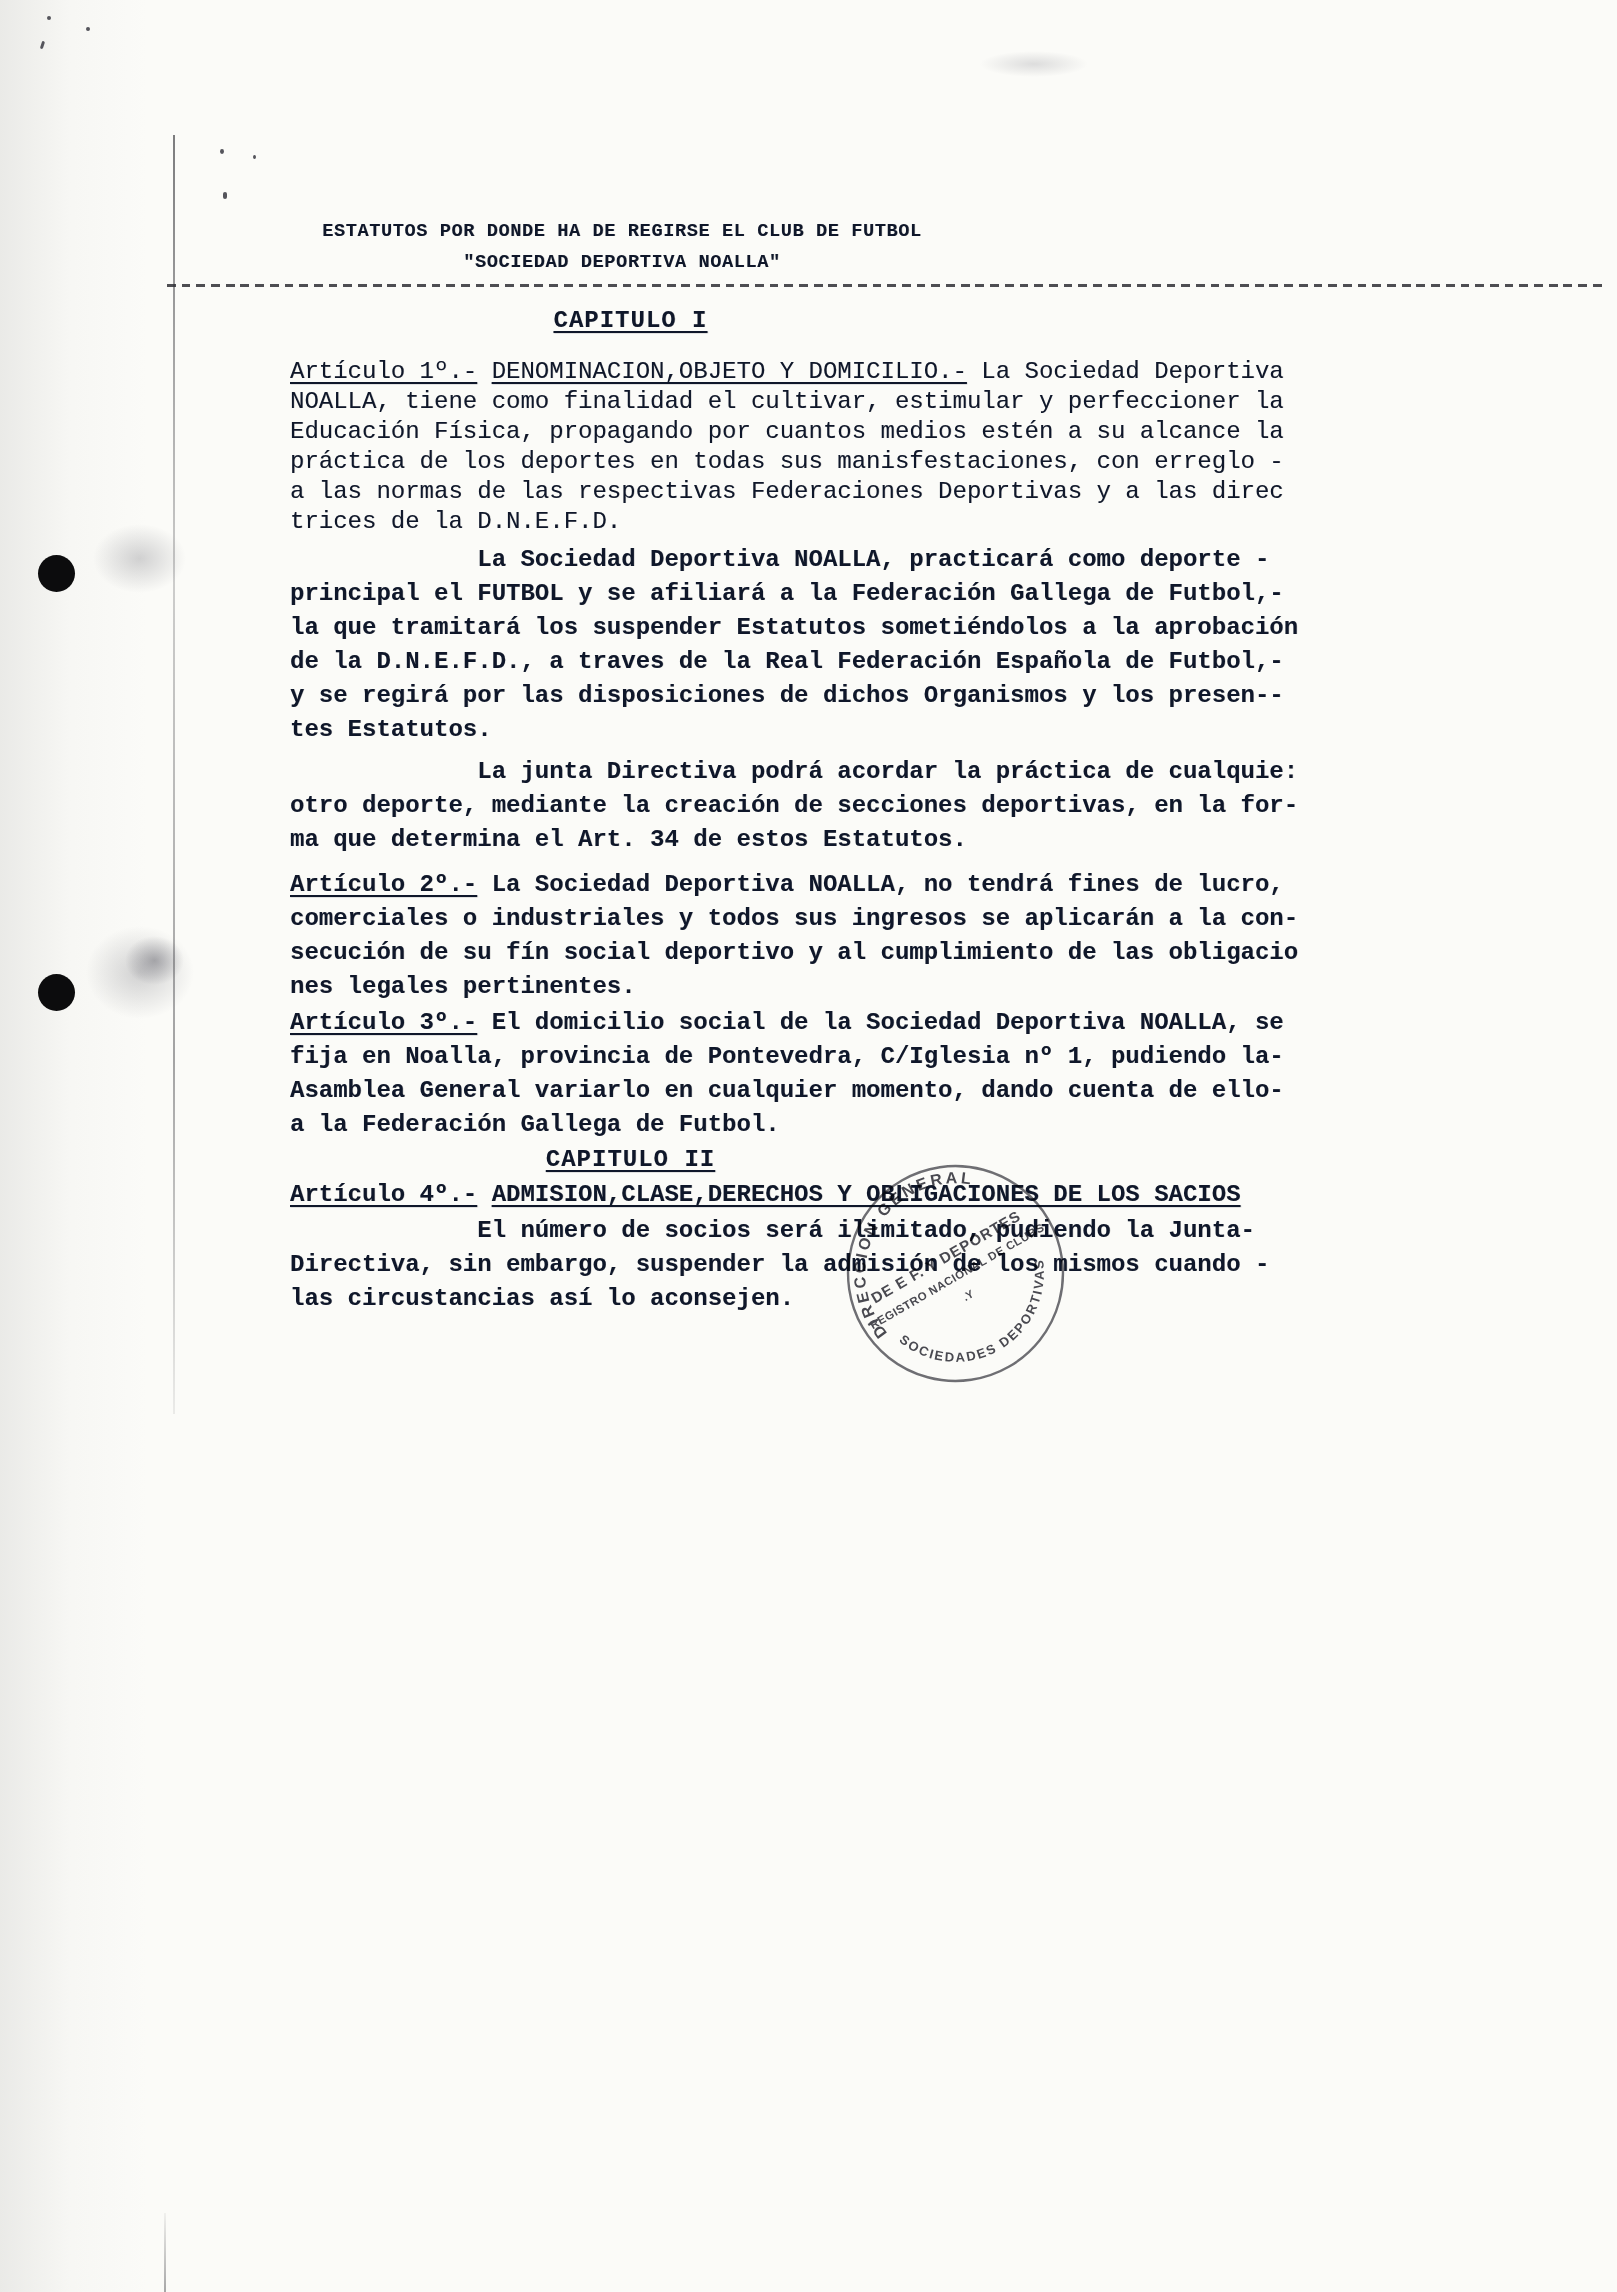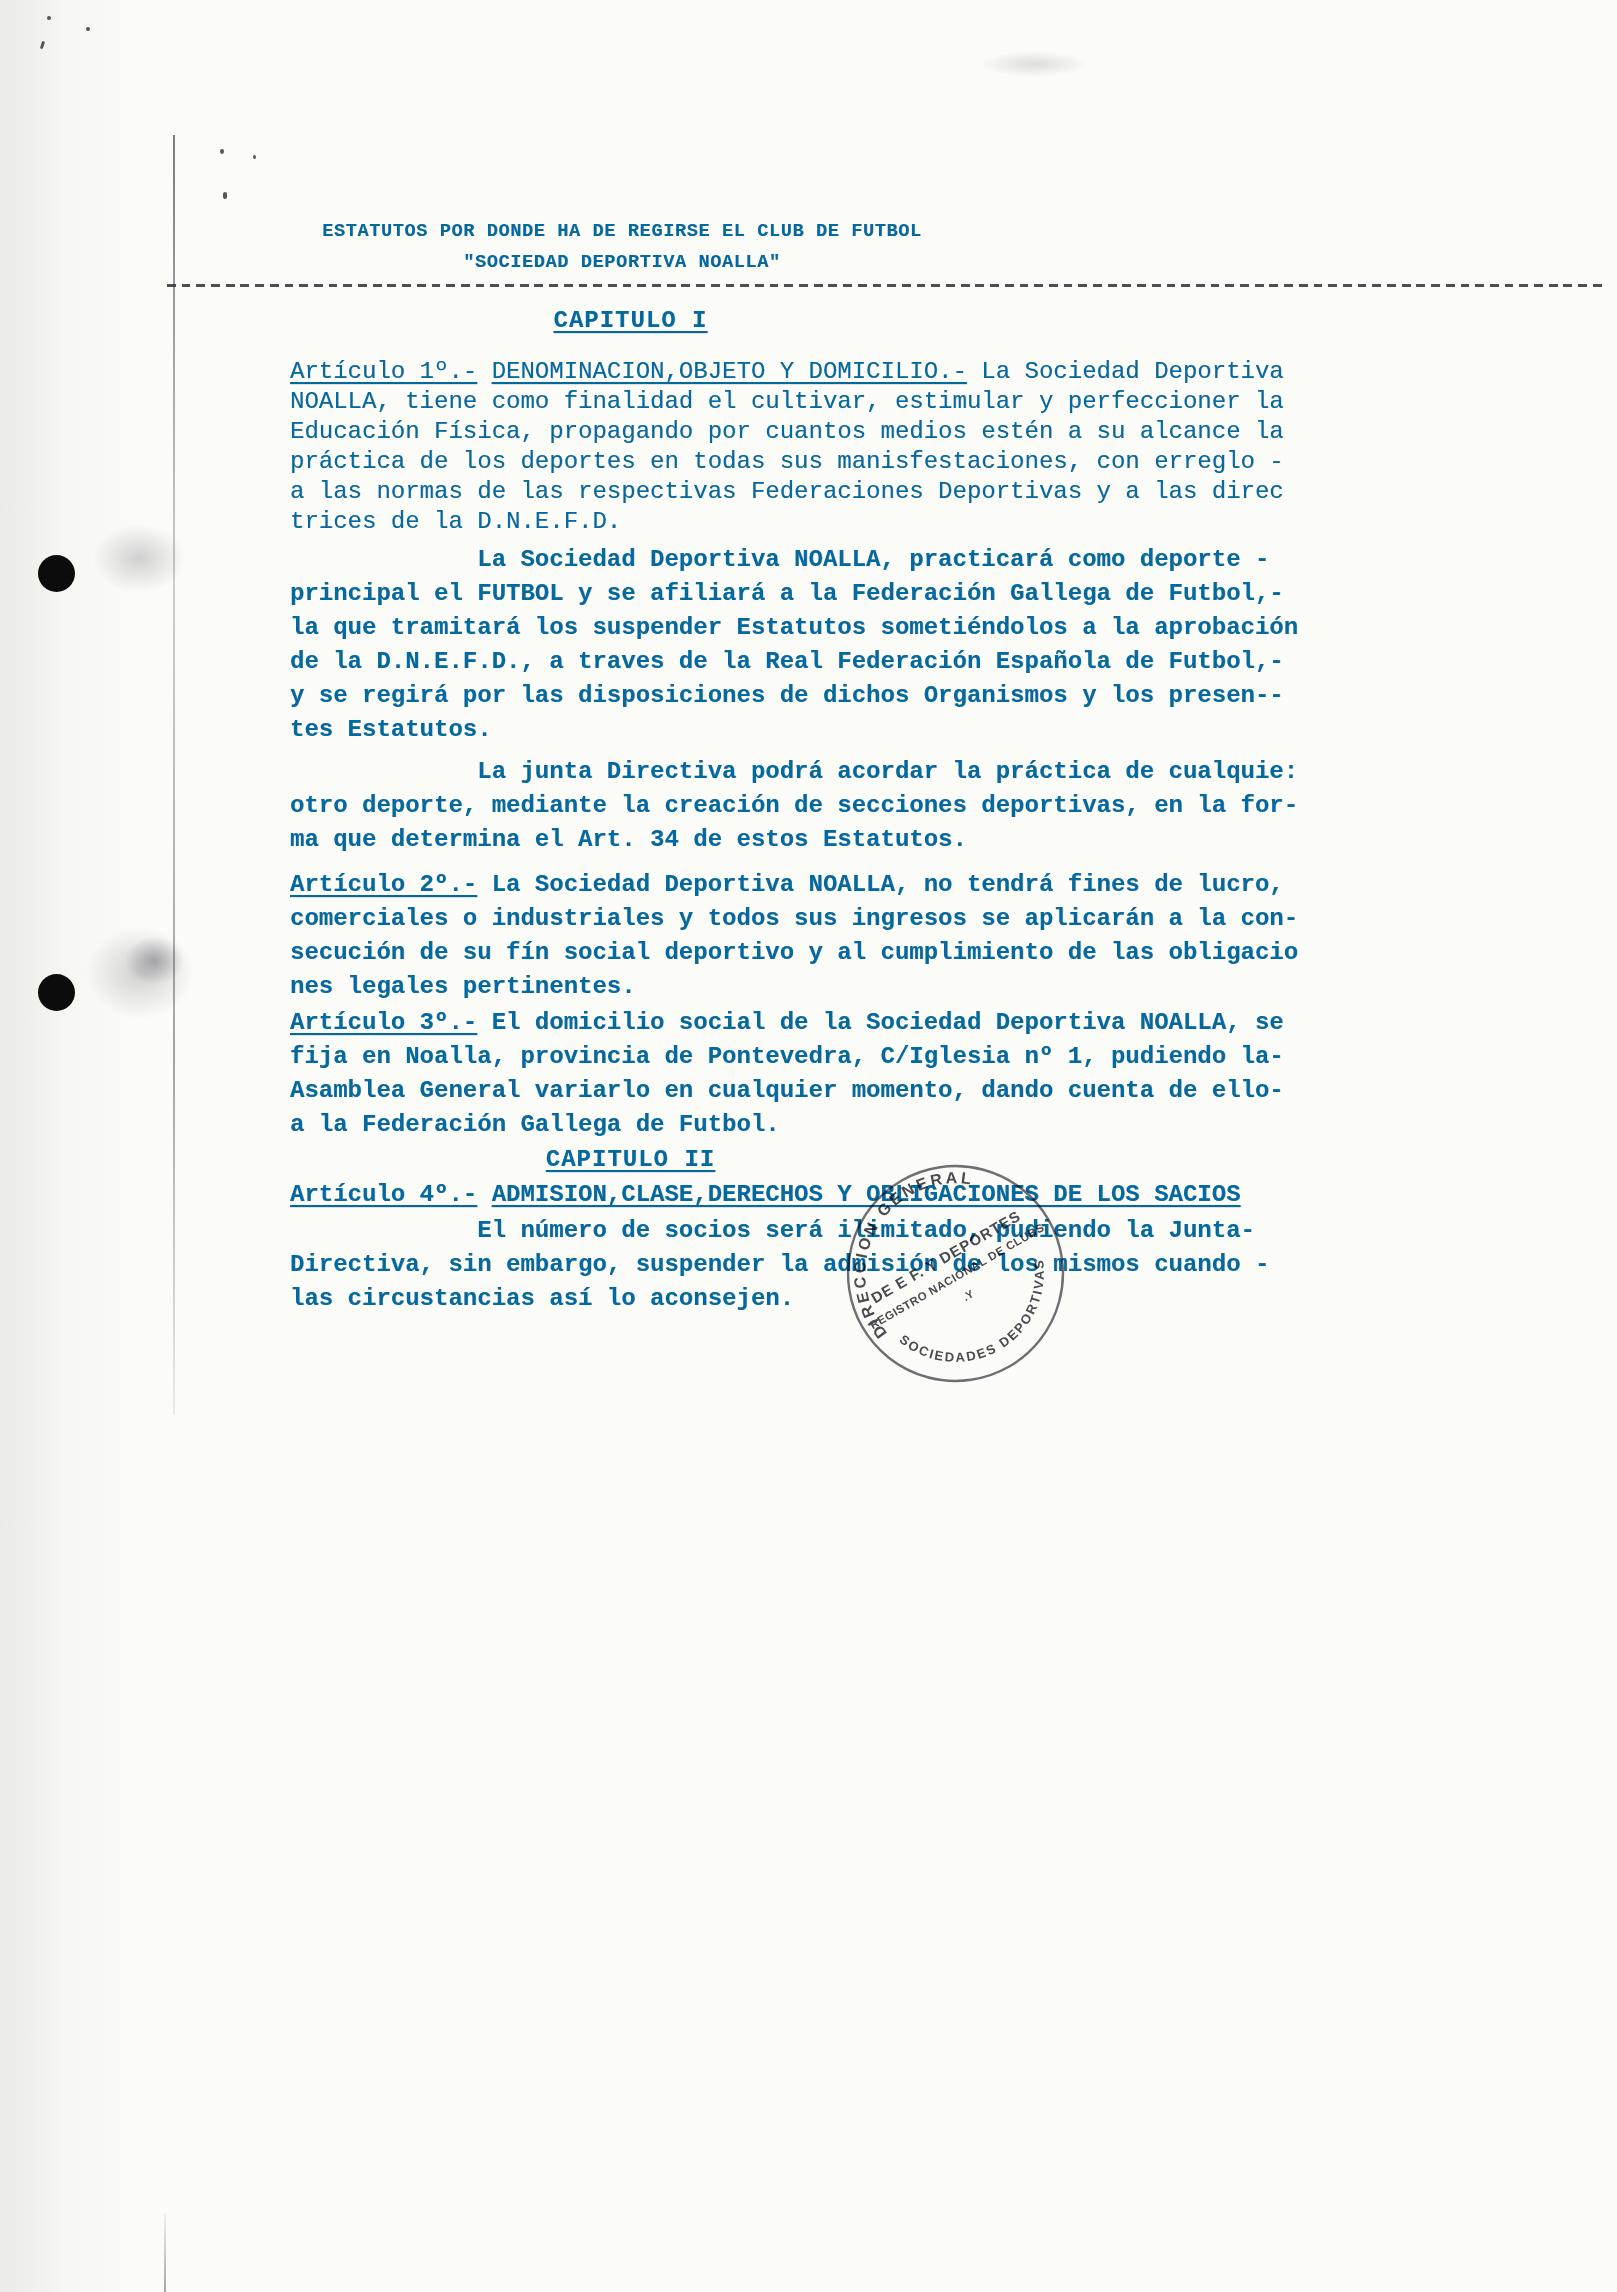--- a/index.html
+++ b/index.html
@@ -1,21 +1,21 @@
 <!DOCTYPE html>
 <html><head>
 <meta charset="utf-8">
 <style>
   * { box-sizing: border-box; }
   html,body { margin:0; padding:0; background:#6f6f72; }
   .page {
     position:relative; width:1617px; height:2293px; margin:0 auto;
     background:#fbfbf8; overflow:hidden;
     font-family:"Liberation Mono","DejaVu Sans Mono",monospace;
-    color:#0369a1;
+    color:#0f172a;
   }
   .page::before {
     content:""; position:absolute; inset:0;
     background:linear-gradient(90deg, rgba(190,190,188,.28) 0, rgba(225,225,222,.16) 69px, rgba(255,255,255,0) 147px);
     pointer-events:none;
   }
   .title-block {
     position:absolute; top:216px; left:186px; width:872px;
     text-align:center; font-size:18.6px; font-weight:bold; line-height:31px;
     letter-spacing:0.6px;

